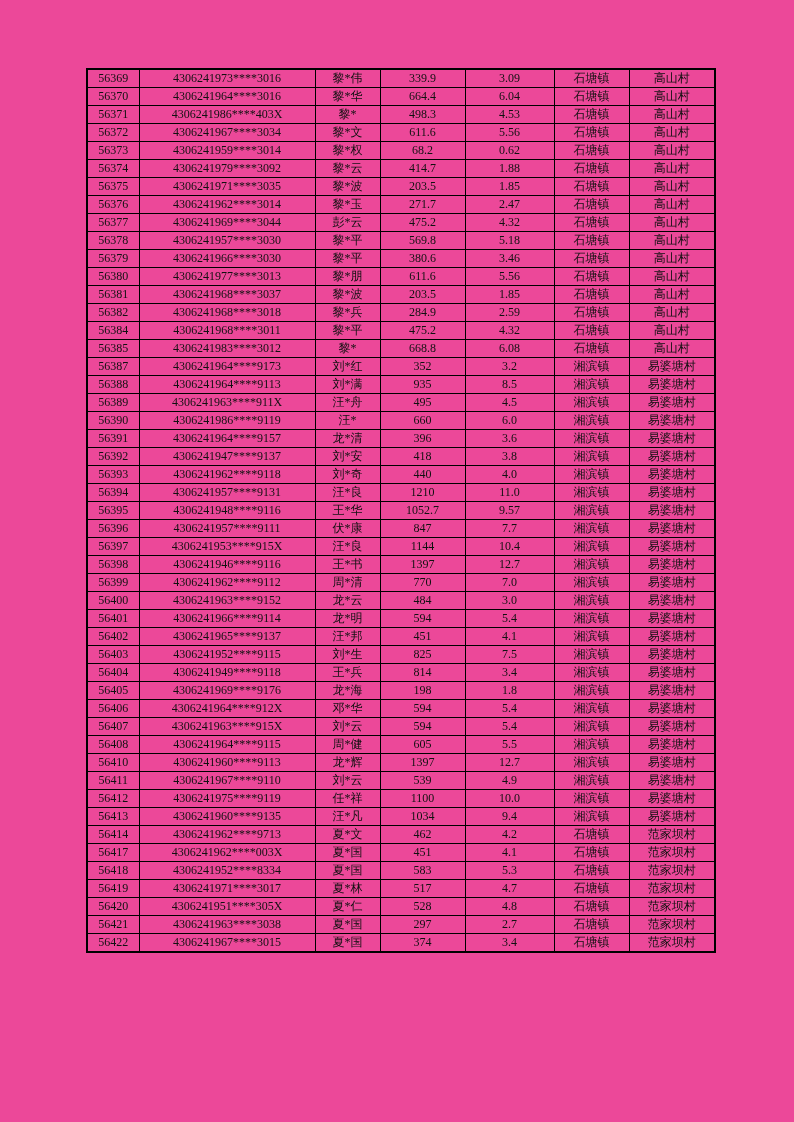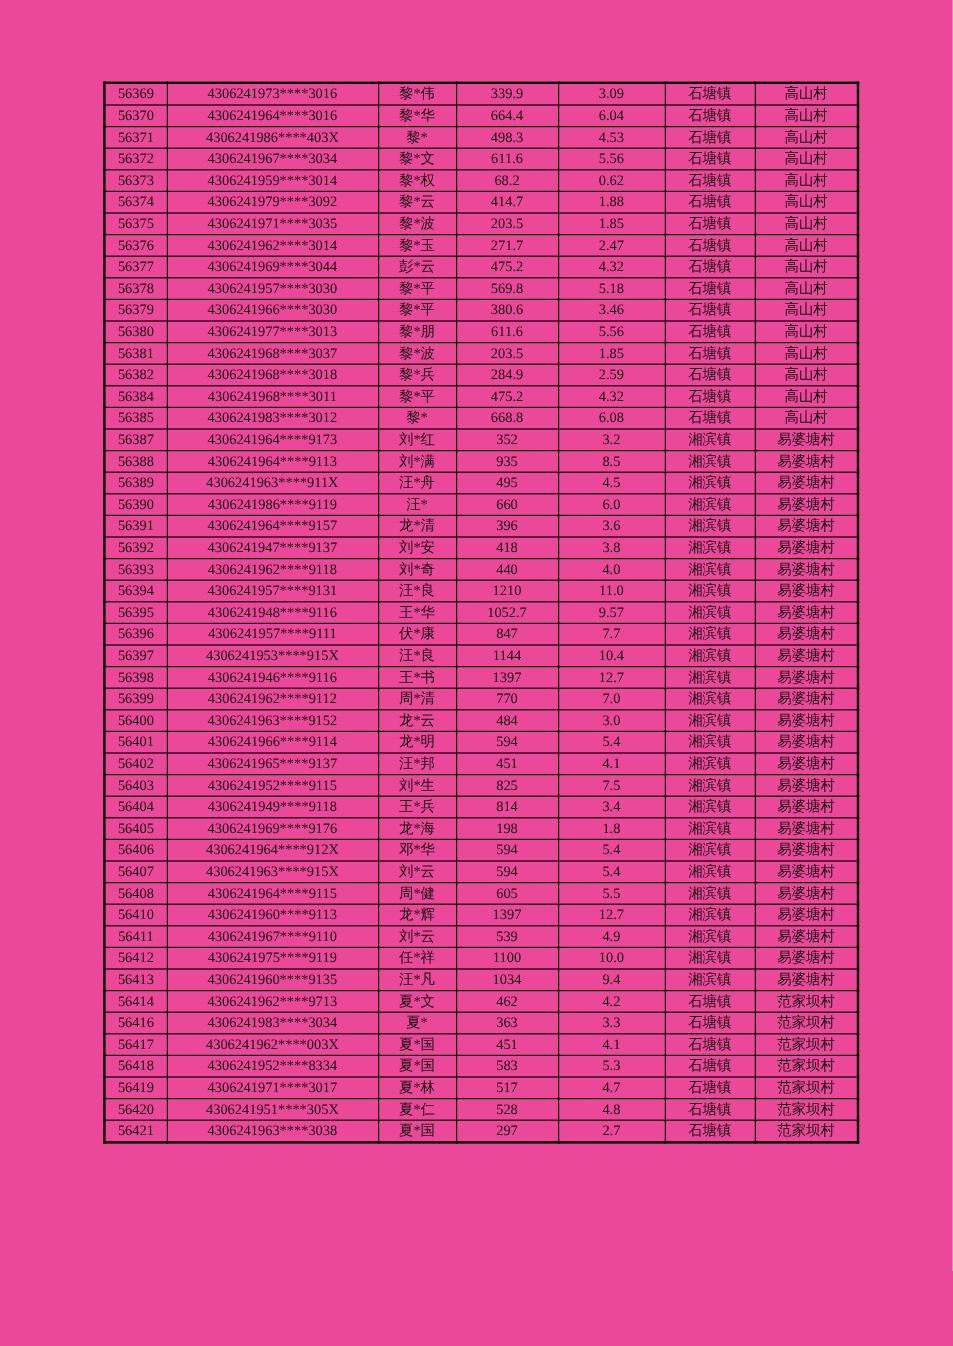--- a/index.html
+++ b/index.html
@@ -435,29 +435,20 @@
         <tr>
           <td class="c0">56414</td>
           <td class="c1">4306241962****9713</td>
           <td class="c2">夏*文</td>
           <td class="c3">462</td>
           <td class="c4">4.2</td>
           <td class="c5">石塘镇</td>
           <td class="c6">范家坝村</td>
         </tr>
         <tr>
-          <td class="c0">56416</td>
-          <td class="c1">4306241983****3034</td>
-          <td class="c2">夏*</td>
-          <td class="c3">363</td>
-          <td class="c4">3.3</td>
-          <td class="c5">石塘镇</td>
-          <td class="c6">范家坝村</td>
-        </tr>
-        <tr>
           <td class="c0">56417</td>
           <td class="c1">4306241962****003X</td>
           <td class="c2">夏*国</td>
           <td class="c3">451</td>
           <td class="c4">4.1</td>
           <td class="c5">石塘镇</td>
           <td class="c6">范家坝村</td>
         </tr>
         <tr>
           <td class="c0">56418</td>
@@ -488,15 +479,24 @@
         </tr>
         <tr>
           <td class="c0">56421</td>
           <td class="c1">4306241963****3038</td>
           <td class="c2">夏*国</td>
           <td class="c3">297</td>
           <td class="c4">2.7</td>
           <td class="c5">石塘镇</td>
           <td class="c6">范家坝村</td>
         </tr>
+        <tr>
+          <td class="c0">56422</td>
+          <td class="c1">4306241967****3015</td>
+          <td class="c2">夏*国</td>
+          <td class="c3">374</td>
+          <td class="c4">3.4</td>
+          <td class="c5">石塘镇</td>
+          <td class="c6">范家坝村</td>
+        </tr>
       </tbody>
   </table>
 </div>
 
 </body></html>

